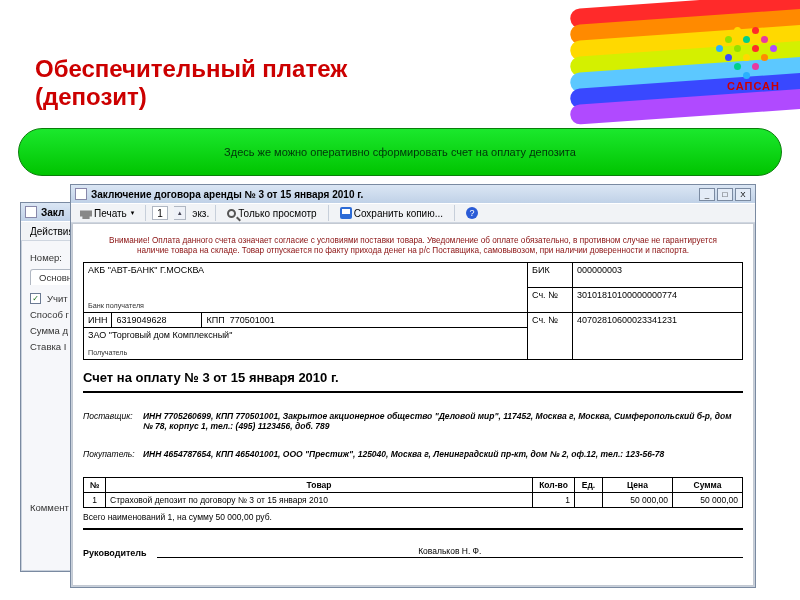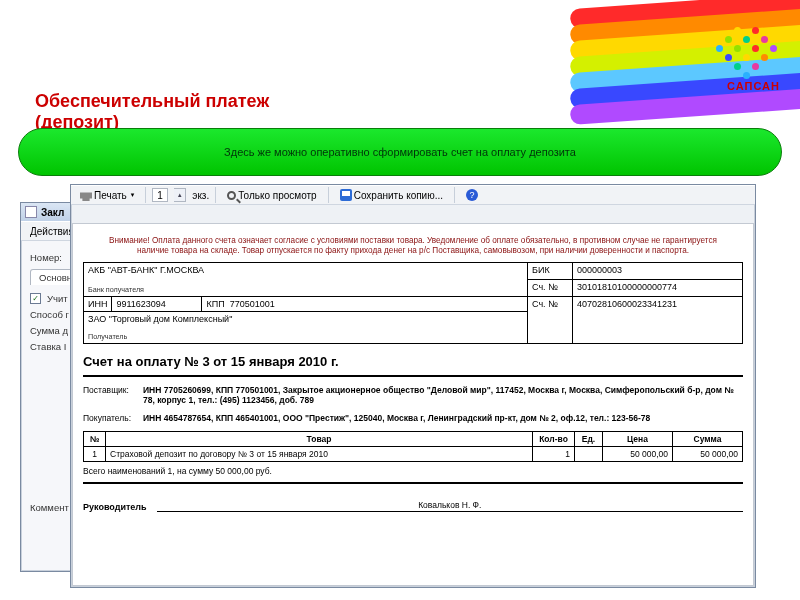--- a/index.html
+++ b/index.html
@@ -11,21 +11,21 @@
   .rb3 { top: 32px; background: #ffd900; }
   .rb4 { top: 48px; background: #d4f000; }
   .rb5 { top: 64px; background: #5cc8ff; }
   .rb6 { top: 80px; background: #3948ff; }
   .rb7 { top: 96px; background: #b04aff; }
   .brand { position: absolute; right: 20px; top: 18px; text-align: right; }
   .brand .dots { width: 64px; height: 60px; display: grid; grid-template-columns: repeat(7,8px); grid-auto-rows: 8px; gap: 1px; }
   .brand .dots span { width: 7px; height: 7px; border-radius: 50%; display: inline-block; visibility: hidden; }
   .brand .dots span.v { visibility: visible; }
   .brand-label { font-size: 11px; font-weight: bold; color: #cc0000; letter-spacing: 1px; margin-top: 2px; }
-  .slide-title { position: absolute; left: 35px; top: 55px; font-size: 18px; font-weight: bold; color: #cc0000; text-shadow: 1px 1px 0 #fff, -1px 0 0 #fff; line-height: 1.15; margin-top: 36px; }
+  .slide-title { position: absolute; left: 35px; top: 55px; font-size: 24px; font-weight: bold; color: #cc0000; text-shadow: 1px 1px 0 #fff, -1px 0 0 #fff; line-height: 1.15; }
   .green-banner { position: absolute; left: 18px; top: 128px; width: 764px; height: 48px; background: linear-gradient(#1be82d,#00c400); border-radius: 24px; border: 1px solid #0a7d0a; display: flex; align-items: center; justify-content: center; color: #01340a; font-size: 11px; }
   .window-host { position: absolute; left: 60px; top: 192px; width: 700px; height: 400px; }
   .win { position: absolute; background: #eef1f5; border: 1px solid #7a8aa1; box-shadow: 0 0 0 1px #c8d0db inset; }
   .titlebar { background: linear-gradient(#dbe6f4,#c0d1e7); height: 18px; display: flex; align-items: center; padding: 0 4px; font-size: 10px; }
   .titlebar .icn { width: 12px; height: 12px; background: #fff; border: 1px solid #88a; margin-right: 4px; }
   .titlebar .ttl { font-weight: bold; flex: 1; overflow: hidden; white-space: nowrap; }
   .titlebar .wbtn { width: 16px; height: 13px; margin-left: 2px; background: #e4ecf7; border: 1px solid #7a8aa1; font-size: 8px; display: flex; align-items: center; justify-content: center; cursor: pointer; }
   .toolbar { background: #f1f3f6; border-top: 1px solid #fff; border-bottom: 1px solid #cfd6e0; height: 20px; display: flex; align-items: center; padding: 0 4px; gap: 6px; font-size: 10px; }
   .tb-btn { display: flex; align-items: center; gap: 2px; padding: 1px 4px; border: 1px solid transparent; cursor: pointer; }
   .tb-sep { width: 1px; height: 16px; background: #c7cfda; }
@@ -36,21 +36,21 @@
   .icon-save { background: #2c6bd6; width: 12px; height: 12px; border-radius: 2px; position: relative; }
   .icon-save:after { content:''; position: absolute; left: 2px; top: 2px; width: 8px; height: 5px; background: #fff; }
   .icon-help { width:12px;height:12px;border-radius:50%;background:#2a5bd6;color:#fff;font-size:9px;text-align:center;line-height:12px;}
   .doc-body { position: absolute; top: 38px; left: 1px; right: 1px; bottom: 1px; background: #fff; border: 1px solid #c3c9d2; padding: 8px 10px; overflow: hidden; font-size: 9px; color: #000; }
   .warn { color: #8a1010; text-align: center; font-size: 8.2px; line-height: 1.2; padding: 4px 10px 6px; }
   .bank-table { width: 100%; border-collapse: collapse; font-size: 9px; }
   .bank-table td { border: 1px solid #000; padding: 2px 4px; vertical-align: top; }
   .tiny { font-size: 7.2px; color: #333; }
   .invoice-title { font-size: 13px; font-weight: bold; padding: 10px 0 2px; }
   .hr-thick { border-top: 2px solid #000; margin: 4px 0 6px; }
-  .party { display: flex; font-size: 8.5px; margin: 8px 0; }
+  .party { display: flex; font-size: 8.5px; margin: 18px 0; font-style: italic; }
   .party-l { width: 60px; }
   .party-r { flex: 1; font-weight: bold; }
   .items-table { width: 100%; border-collapse: collapse; font-size: 8.5px; margin-top: 6px; }
   .items-table th, .items-table td { border: 1px solid #000; padding: 2px 4px; }
   .items-table th { font-weight: bold; background: #fff; }
   .totals { margin-top: 4px; font-size: 9px; }
   .totals-row { display: flex; justify-content: flex-end; }
   .totals-row .lbl { font-weight: bold; margin-right: 40px; }
   .totals-row .val { font-weight: bold; width: 80px; text-align: right; }
   .sumtext { font-weight: bold; font-size: 8.5px; margin-top: 2px; }
@@ -179,20 +179,27 @@
           <span class="lbl">Ставка I</span>
         </div>
       <div style="height:140px"></div>
       <div class="field">
           <span class="lbl">Коммент</span>
         </div>
     </div>
   </div>
 
   <div class="win fgwin">
+    <div class="titlebar">
+      <span class="icn"></span>
+      <span class="ttl">Заключение договора аренды № 3 от 15 января 2010 г.</span>
+      <span class="wbtn">_</span>
+      <span class="wbtn">□</span>
+      <span class="wbtn">X</span>
+    </div>
     <div class="toolbar">
       <span class="tb-btn">
           <span class="tb-icon icon-print"></span>
           <span>Печать</span>
           <span style="font-size:7px;margin-left:2px">▾</span>
         </span>
       <span class="tb-sep"></span>
       <span class="input-chip">
           <span>1</span>
         </span>
@@ -215,32 +222,32 @@
     </div>
 
     <div class="doc-body">
       <div class="warn">Внимание! Оплата данного счета означает согласие с условиями поставки товара. Уведомление об оплате обязательно, в противном случае не гарантируется наличие товара на складе. Товар отпускается по факту прихода денег на р/с Поставщика, самовывозом, при наличии доверенности и паспорта.</div>
 
       <table class="bank-table">
         <tbody>
             <tr>
           <td colspan="3" rowspan="2">
             <div>АКБ "АВТ-БАНК" Г.МОСКВА</div>
-            <div class="tiny" style="margin-top:10px">Банк получателя</div>
+            <div class="tiny" style="margin-top:26px">Банк получателя</div>
           </td>
           <td style="width:45px">БИК</td>
           <td style="width:170px">000000003</td>
         </tr>
         <tr>
           <td>Сч. №</td>
           <td>30101810100000000774</td>
         </tr>
         <tr>
           <td style="width:28px"><span>ИНН</span></td>
-          <td style="width:90px"><span>9911623094</span></td>
+          <td style="width:90px"><span>6319049628</span></td>
           <td><span>КПП</span>&nbsp;&nbsp;<span>770501001</span></td>
           <td rowspan="2">Сч. №</td>
           <td rowspan="2">40702810600023341231</td>
         </tr>
         <tr>
           <td colspan="3">
             <div>ЗАО "Торговый дом Комплексный"</div>
             <div class="tiny" style="margin-top:8px">Получатель</div>
           </td>
         </tr>

